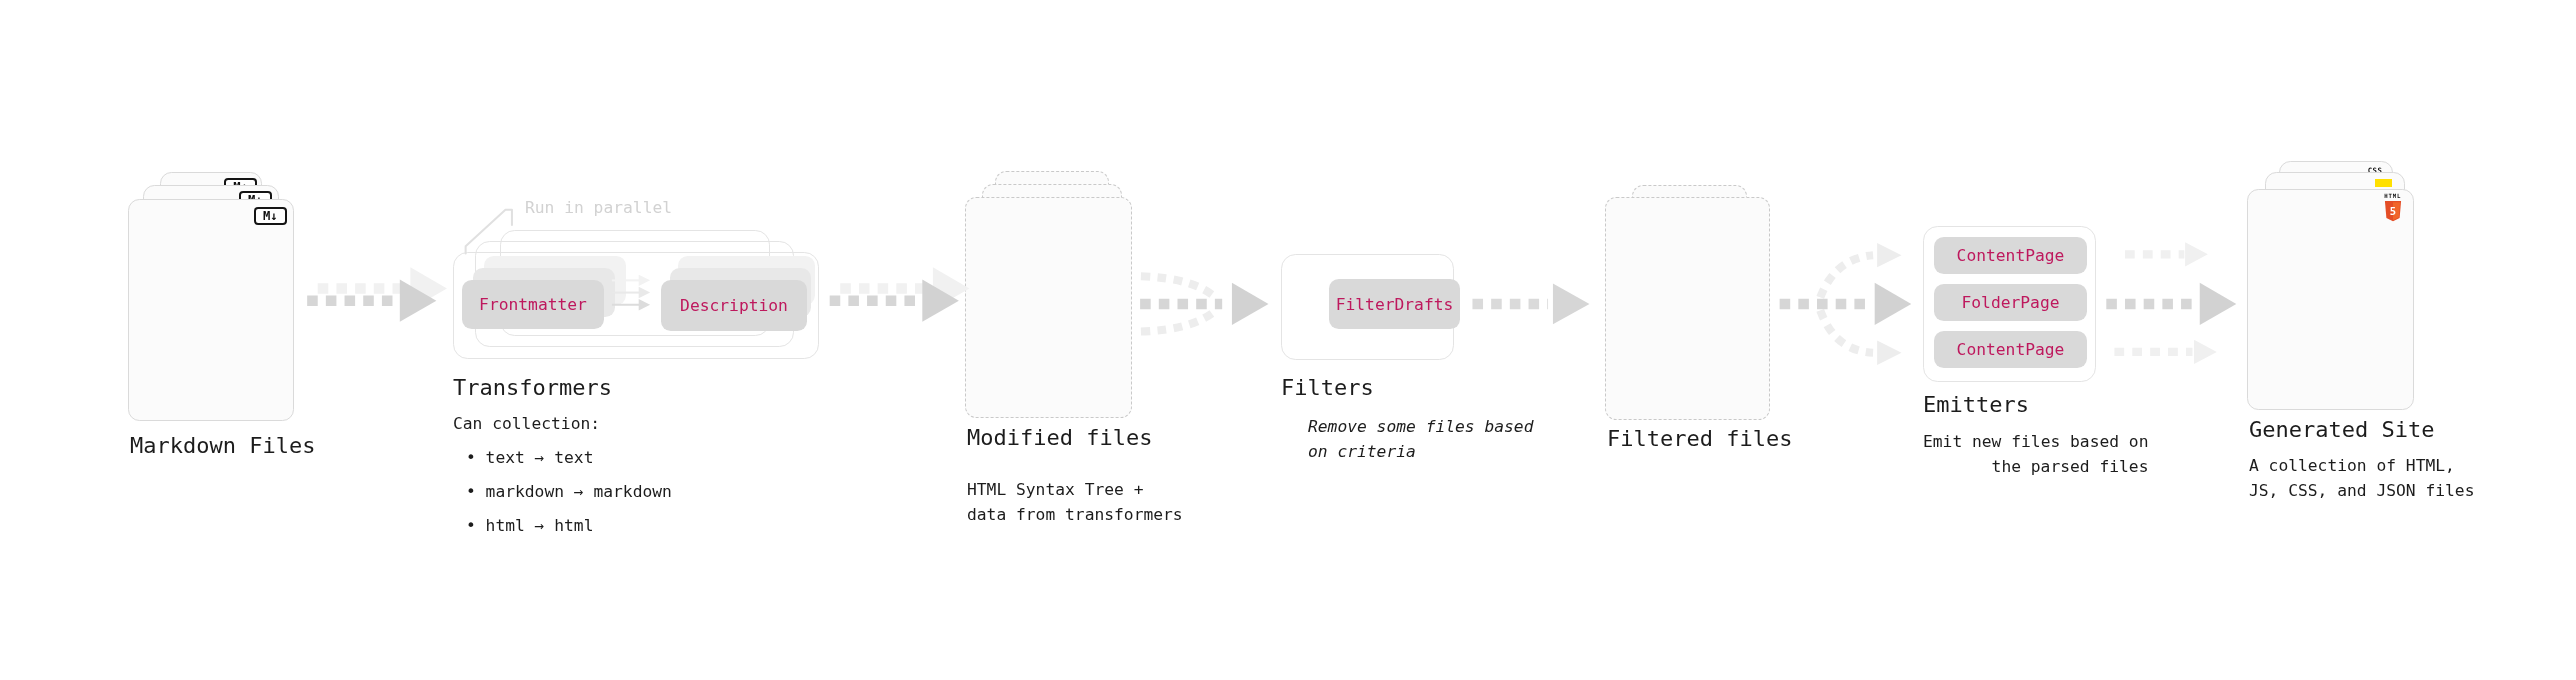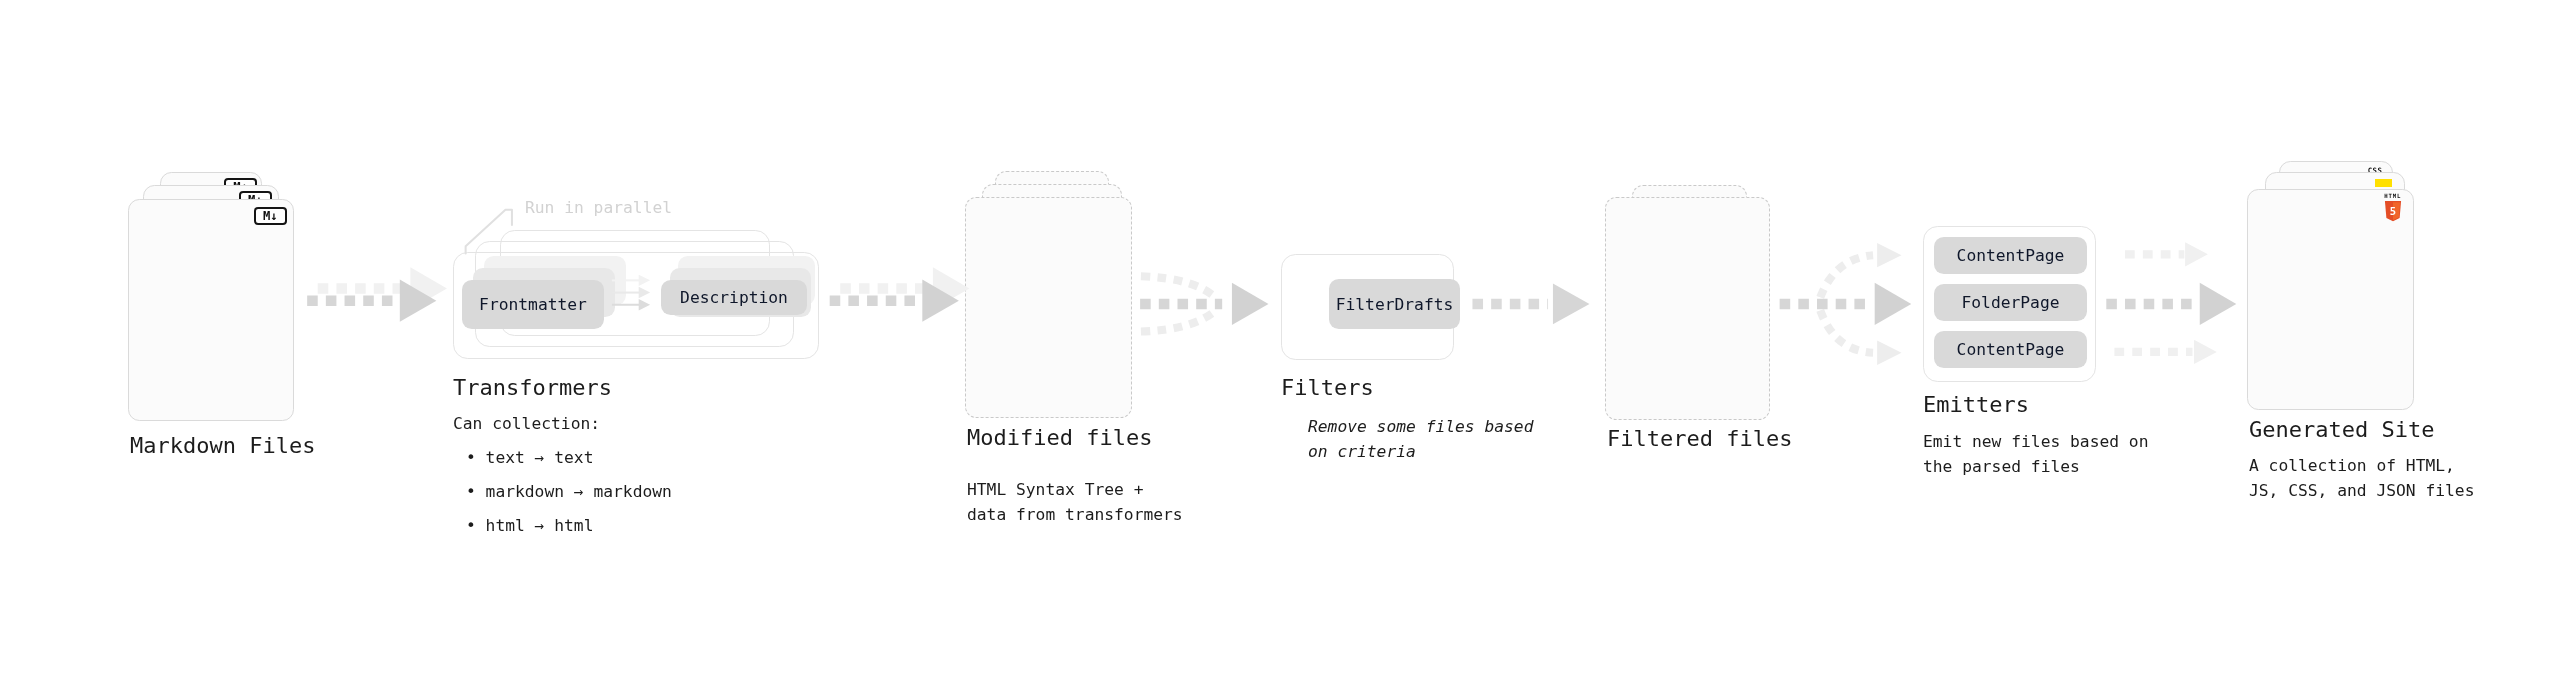--- a/index.html
+++ b/index.html
@@ -28,21 +28,21 @@
   .bar:nth-child(7){width:78px;height:17px;margin-bottom:7.3px;}
   .bar:nth-child(8){width:119px;height:14.6px;}
 
   .badge-md{
     position:absolute;width:32.5px;height:18.7px;border:2.4px solid #141414;border-radius:4.1px;
     background:#ffffff;color:#111111;font-weight:bold;font-size:12.2px;line-height:14px;
     text-align:center;box-sizing:border-box;
   }
   .obox{position:absolute;border:1.6px solid #e4e4e4;border-radius:14.6px;box-sizing:border-box;background:transparent;}
   .pill{
-    position:absolute;background:#d9d9d9;border-radius:9.8px;font-size:16.3px;color:#0f172a;
+    position:absolute;background:#d9d9d9;border-radius:9.8px;font-size:16.3px;color:#be185d;
     display:flex;align-items:center;justify-content:center;box-sizing:border-box;
   }
   .pill.e1{background:#e8e8e8;}
   .pill.e2{background:#f2f2f2;}
 
   .css-badge{position:absolute;font-size:7.3px;font-weight:bold;line-height:7.3px;color:#111;
     border-bottom:2.4px solid #2964f1;padding-bottom:0.8px;letter-spacing:0.4px;}
   .js-badge{position:absolute;width:17px;height:8.1px;background:#ffe000;}
   .html5-logo{position:absolute;width:19.5px;text-align:center;}
   .html5-logo .lbl{font-size:5.7px;font-weight:bold;color:#111;line-height:7.3px;letter-spacing:0.8px;}
@@ -74,21 +74,21 @@
     <div class="obox" style="left:500px;top:230px;width:270px;height:106px;"></div>
     <div class="obox" style="left:475px;top:241px;width:319px;height:106px;"></div>
     <div class="obox" style="left:453px;top:252px;width:366px;height:107px;"></div>
 
     <div class="pill e2" style="left:484px;top:256px;width:142px;height:49px;"></div>
     <div class="pill e1" style="left:473px;top:268px;width:142px;height:49px;"></div>
     <div class="pill e2" style="left:678px;top:256px;width:137px;height:49px;"></div>
     <div class="pill e1" style="left:670px;top:268px;width:141px;height:49px;"></div>
 
     <div class="pill" style="left:462px;top:280px;width:142px;height:49px;">Frontmatter</div>
-    <div class="pill" style="left:661px;top:280px;width:146px;height:35px;text-align:center;">Description</div>
+    <div class="pill" style="left:661px;top:280px;width:146px;height:51px;text-align:center;">Description</div>
 
     <div class="t annotation" style="left:525px;top:198px;">Run in parallel</div>
 
     <div class="t title" style="left:453px;top:375px;">Transformers</div>
     <div class="t desc tight" style="left:453px;top:413px;">
       <div>Can collection:</div>
       <div class="ind">• text → text</div>
       <div class="ind">• markdown → markdown</div>
       <div class="ind">• html → html</div>
     </div>
@@ -128,21 +128,21 @@
     </div>
     <div class="t title" style="left:1607px;top:426px;">Filtered files</div>
   </div>
 
   <div>
     <div class="obox" style="left:1923px;top:226px;width:173px;height:156px;"></div>
     <div class="pill" style="left:1934px;top:237px;width:153px;height:37px;">ContentPage</div>
     <div class="pill" style="left:1934px;top:284px;width:153px;height:37px;">FolderPage</div>
     <div class="pill" style="left:1934px;top:331px;width:153px;height:37px;">ContentPage</div>
     <div class="t title" style="left:1923px;top:392px;">Emitters</div>
-    <div class="t desc" style="left:1923px;top:429px;">
+    <div class="t desc" style="left:1923px;top:429px;text-align:right;">
       <div>Emit new files based on</div>
       <div>the parsed files</div>
     </div>
   </div>
 
   <div>
     <div class="card" style="left:2279px;top:161px;width:114px;height:73px;">
       <span class="css-badge" style="top:4.9px;right:9.8px;">CSS</span>
     </div>
     <div class="card" style="left:2265px;top:172px;width:140px;height:73px;">

